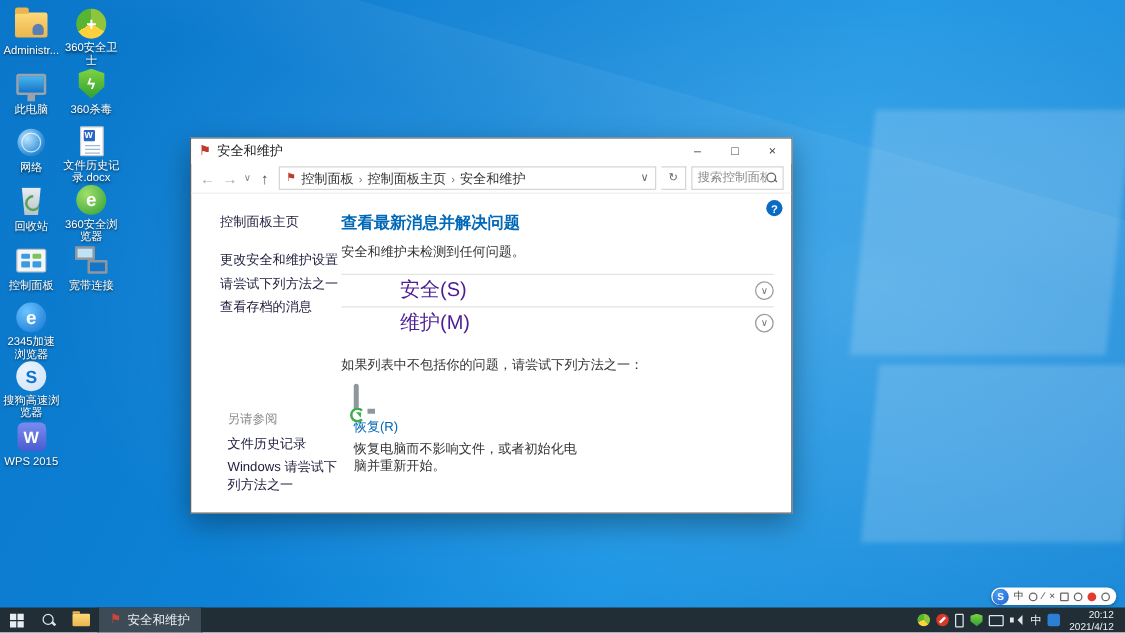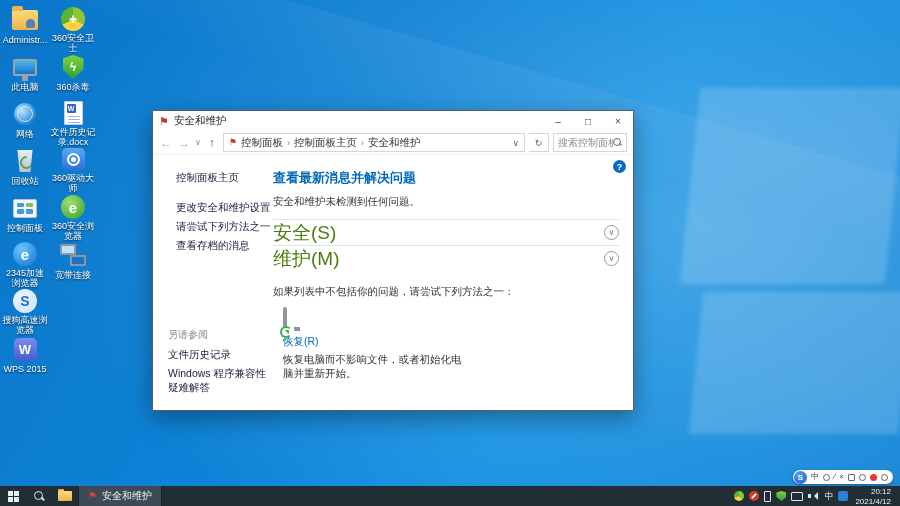--- a/index.html
+++ b/index.html
@@ -80,30 +80,30 @@
   .mag::before { content:""; position:absolute; left:0; top:0; width:6px; height:6px; border:1px solid #666; border-radius:50%; }
   .mag::after { content:""; position:absolute; left:6px; top:6px; width:3px; height:1px; background:#666; transform:rotate(45deg); }
 
   .helpbtn { position:absolute; right:7px; top:49px; width:13px; height:13px; border-radius:50%;
     background:#0b6bc2; color:#fff; font-size:9px; font-weight:bold; display:flex; align-items:center; justify-content:center; }
 
   .body { flex:1; display:flex; position:relative; }
   .sidebar { width:118px; padding:16px 0 0 23px; position:relative; }
   .sb-home { font-size:10.5px; color:#1c1c3c; margin-bottom:16px; }
   .sb-link { font-size:10.5px; color:#1c1c3c; margin-bottom:5px; cursor:pointer; }
-  .sb-footer { position:absolute; left:15px; bottom:10px; }
+  .sb-footer { position:absolute; left:29px; bottom:10px; }
   .sb-see { font-size:10px; color:#8a8a8a; margin-bottom:6px; }
   .sb-flink { font-size:10.5px; color:#1c1c3c; margin-bottom:5px; cursor:pointer; }
 
   .main { flex:1; padding:14px 14px 0 2px; }
   .m-title { font-size:13px; color:#0068b8; margin-bottom:8px;font-weight:bold; }
   .m-sub { font-size:10.5px; color:#333; margin-bottom:10px; }
   .section { border-top:1px solid #e3e3e3; height:26px; display:flex; align-items:center; justify-content:space-between; cursor:pointer; }
   .section:last-of-type { border-bottom:1px solid #e3e3e3; }
-  .sec-label { font-size:19px; color:#4d7c0f; }
+  .sec-label { font-size:16px; color:#4c1d95;margin-left:47px; }
   .chev { width:15px; height:15px; border:1px solid #9a9a9a; border-radius:50%; color:#777; font-size:8px; display:flex; align-items:center; justify-content:center; }
   .hint { font-size:10.5px; color:#333; margin:14px 0 10px; }
   .recovery { display:flex; margin-left:10px;flex-direction:column; }
   .rec-icon { position:relative; width:30px; height:26px; flex:0 0 auto; }
   .rec-icon .scr { width:28px; height:18px; border:2px solid #8e979e; background:linear-gradient(135deg,#bfe4f9,#5fb1e8); border-radius:2px; }
   .rec-icon .stand { position:absolute; left:11px; top:18px; width:6px; height:4px; background:#8e979e; }
   .rec-icon .arrow { position:absolute; left:-3px; bottom:-3px; width:12px; height:12px; border:2px solid #3fae4a; border-radius:50%; border-right-color:transparent; }
   .rec-icon .arrow::after { content:""; position:absolute; right:-2px; top:-1px; border:3px solid transparent; border-left-color:#3fae4a; transform:rotate(-40deg); }
   .rec-link { font-size:10.5px; color:#0068b8; margin-bottom:3px; cursor:pointer; }
   .rec-desc { font-size:10.5px; color:#333; line-height:1.35; max-width:185px; }
@@ -225,26 +225,20 @@
         <span class="lbl">360杀毒</span>
       </div>
       <div class="dicon">
         <span class="art">
             <span class="art-doc"></span>
           </span>
         <span class="lbl">文件历史记录.docx</span>
       </div>
       <div class="dicon">
         <span class="art">
-            <span class="art-drv"></span>
-          </span>
-        <span class="lbl">360驱动大师</span>
-      </div>
-      <div class="dicon">
-        <span class="art">
             <span class="art-e-green">e</span>
           </span>
         <span class="lbl">360安全浏览器</span>
       </div>
       <div class="dicon">
         <span class="art">
             <span class="art-bb">
               <i></i>
               <i></i>
             </span>
@@ -293,21 +287,21 @@
 
     <div class="body">
       <div class="sidebar">
         <div class="sb-home">控制面板主页</div>
         <div class="sb-link">更改安全和维护设置</div>
         <div class="sb-link">请尝试下列方法之一</div>
         <div class="sb-link">查看存档的消息</div>
         <div class="sb-footer">
           <div class="sb-see">另请参阅</div>
           <div class="sb-flink">文件历史记录</div>
-          <div class="sb-flink">Windows 程序兼容性疑难解答</div>
+          <div class="sb-flink">Windows 请尝试下列方法之一</div>
         </div>
       </div>
 
       <div class="main">
         <div class="m-title">查看最新消息并解决问题</div>
         <div class="m-sub">安全和维护未检测到任何问题。</div>
 
         <div class="section">
           <span class="sec-label">安全(S)</span>
           <span class="chev">∨</span>

